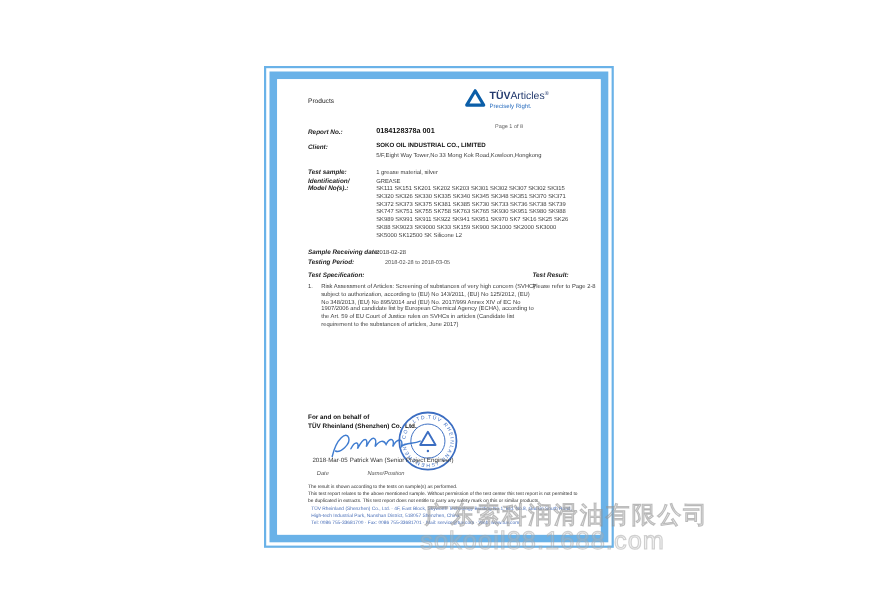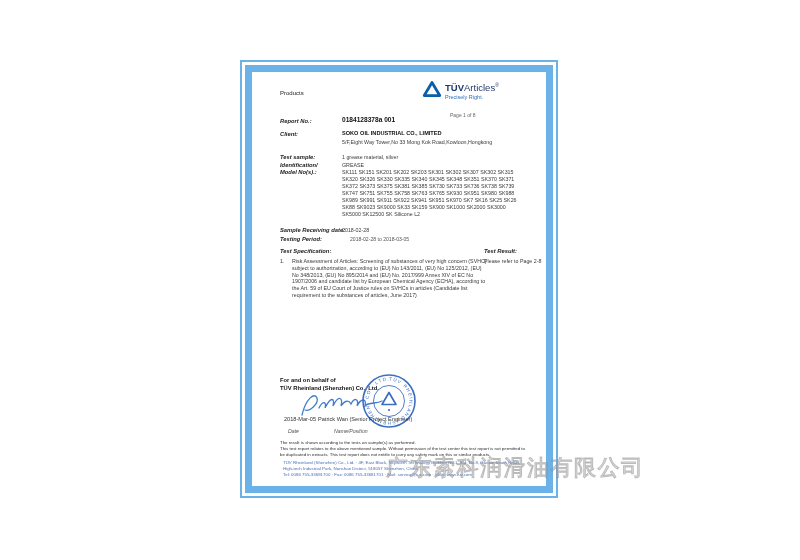--- a/index.html
+++ b/index.html
@@ -128,14 +128,15 @@
           <div class="footer-blue">TÜV Rheinland (Shenzhen) Co., Ltd. · 4F, East Block, Skyworth Technology Building No.1, Bld. No.8, Gaoxin South Road,</div>
           <div class="footer-blue">High-tech Industrial Park, Nanshan District, 518057 Shenzhen, China</div>
           <div class="footer-blue">Tel: 0086 755-33681700 · Fax: 0086 755-33681701 · Mail: service@tuv.com · Web: www.tuv.com</div>
         </div>
 
       </div>
     </div>
   </div>
 
   <div class="wm wm-company">广东索科润滑油有限公司</div>
+  <div class="wm wm-url">sokooil88.1688.com</div>
 
 </div>
 
 </body></html>

